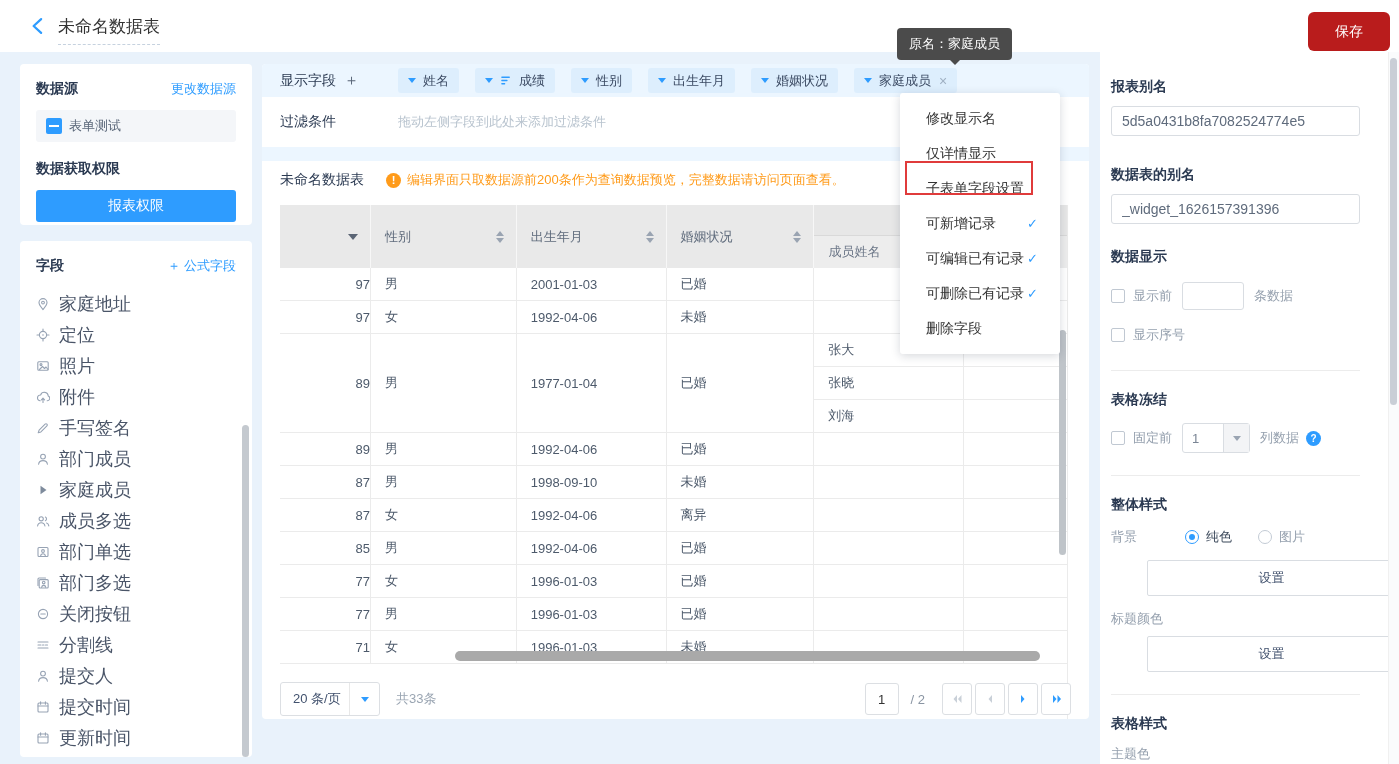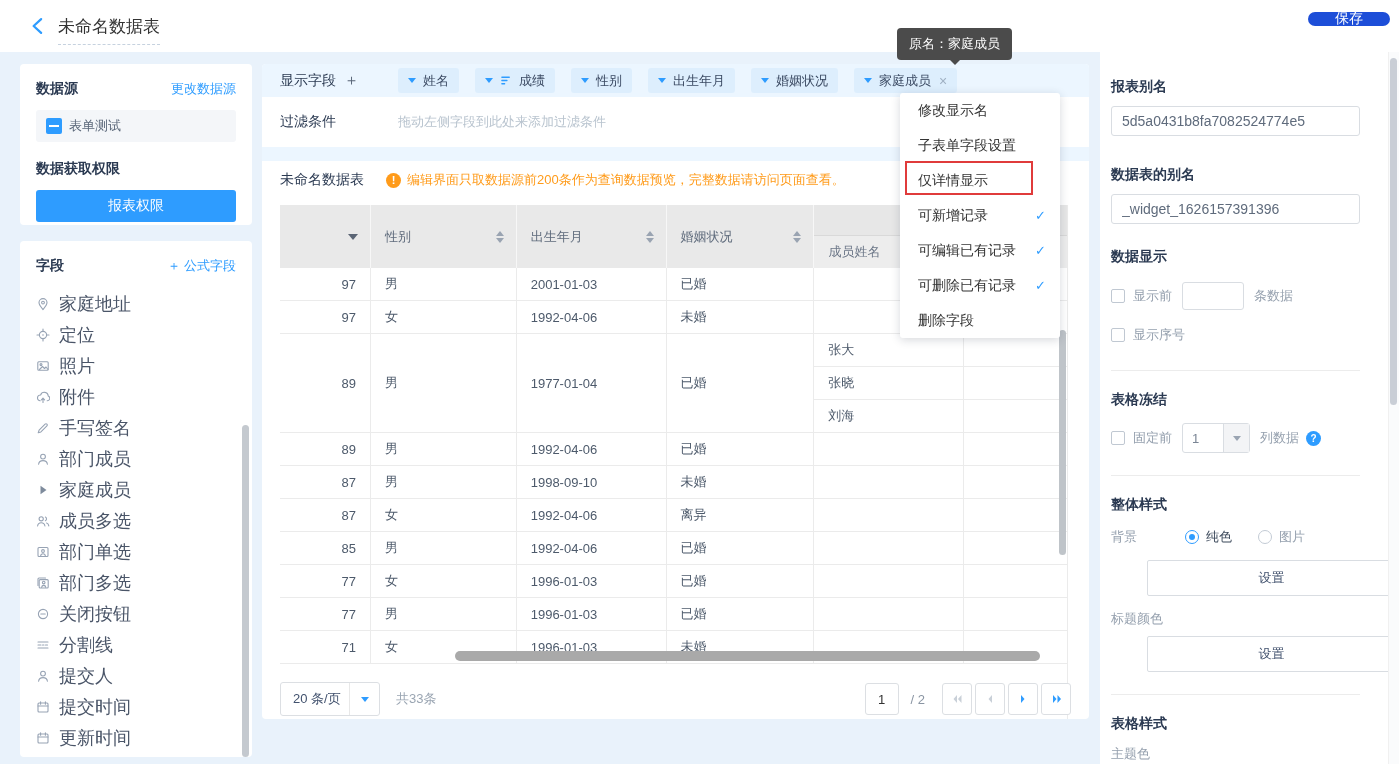--- a/index.html
+++ b/index.html
@@ -3,21 +3,21 @@
 <meta charset="utf-8">
 <style>
   * { margin:0; padding:0; box-sizing:border-box; }
   html,body { width:1399px; height:764px; overflow:hidden; }
   body { font-family:"Liberation Sans","DejaVu Sans",sans-serif; background:#e9f2fb; position:relative; color:#42526e; }
 
   
   .topbar { position:absolute; left:0; top:0; width:1399px; height:52px; background:#fff; z-index:5; }
   .back { position:absolute; left:28px; top:16px; width:20px; height:20px; cursor:pointer; }
   .pg-title { position:absolute; left:58px; top:15px; font-size:17px; color:#333; border-bottom:1px dashed #c6d2df; padding-bottom:6px; }
-  .save-btn { position:absolute; right:9px; top:12px; width:82px; height:14px; background:#1d4ed8; color:#fff; font-size:14px; border:none; border-radius:13px; display:flex; align-items:center; justify-content:center; }
+  .save-btn { position:absolute; right:9px; top:12px; width:82px; height:39px; background:#b91c1c; color:#fff; font-size:14px; border:none; border-radius:6px; display:flex; align-items:center; justify-content:center; }
 
   
   .leftcol { position:absolute; left:20px; top:64px; width:232px; }
   .card { background:#fff; border-radius:4px; padding:16px; }
   .card1 { height:161px; }
   .card-head { display:flex; justify-content:space-between; align-items:center; }
   .sec-title { font-size:14px; font-weight:bold; color:#2b3a52; }
   .blue-link { font-size:13px; color:#2e9cff; cursor:pointer; }
   .src-item { margin-top:12px; height:32px; background:#f4f6f9; border-radius:3px; display:flex; align-items:center; padding-left:10px; font-size:13px; color:#5a6779; }
   .doc-icon { width:16px; height:16px; background:#2e9cff; border-radius:2px; margin-right:7px; position:relative; }
@@ -65,21 +65,21 @@
   .sorter .up { border-bottom:5px solid #9aa4b2; }
   .sorter .dn { border-top:5px solid #9aa4b2; }
   .th-group { width:253px; display:flex; flex-direction:column; padding:0; background:none; border-right:none; }
   .th-group .g-top { height:31px; background:#e7e7e7; border-bottom:1px solid #d9d9d9; }
   .th-group .g-bot { height:32px; background:#ededed; display:flex; }
   .g-bot .ga { width:150px; display:flex; align-items:center; padding-left:14px; font-size:13px; color:#6b7687; }
   .g-bot .gb { flex:1; border-left:1px solid #dcdcdc; }
   .tbody { position:absolute; left:18px; top:204px; width:788px; height:460px; overflow:hidden; border-right:1px solid #ebebeb; }
   .tr { display:flex; border-bottom:1px solid #ebebeb; }
   .td { border-right:1px solid #ebebeb; display:flex; align-items:center; padding-left:14px; font-size:13px; color:#4d5a6b; }
-  .td.num { justify-content:flex-end; padding-right:14px; padding-left:0; }
+  .td.num { justify-content:flex-end; padding-left:0; }
   .group-cell { width:253px; display:flex; flex-direction:column; padding:0; }
   .member-row { display:flex; flex:1; min-height:32px; }
   .member-row.mb { border-bottom:1px solid #ebebeb; }
   .sub-a { width:150px; display:flex; align-items:center; padding-left:14px; border-right:1px solid #ebebeb; font-size:13px; color:#4d5a6b; }
   .sub-b { flex:1; }
   .vscroll { position:absolute; left:797px; top:266px; width:7px; height:225px; background:#bfc4c9; border-radius:4px; }
   .hscroll { position:absolute; left:193px; top:587px; width:585px; height:10px; background:#a9a9a9; border-radius:5px; }
 
   
   .pager { position:absolute; left:18px; top:617px; width:791px; height:36px; display:flex; align-items:center; }
@@ -120,21 +120,21 @@
   .sub-label { margin-top:12px; font-size:13px; color:#95a0ae; }
   .set-btn + .sub-label { margin-top:14px; }
 
   
   .win-track { position:absolute; right:0; top:52px; width:11px; height:712px; background:#fafbfc; border-left:1px solid #f0f0f0; }
   .win-thumb { position:absolute; right:2px; top:6px; width:7px; height:347px; background:#c9ced6; border-radius:4px; }
 
   
   .tooltip { position:absolute; left:897px; top:28px; height:30px; background:#4b4b4b; color:#fff; font-size:13px; border-radius:4px; padding:16px 12px; display:flex; align-items:center; z-index:30; }
   .tooltip::after { content:""; position:absolute; left:52px; bottom:-5px; border-left:6px solid transparent; border-right:6px solid transparent; border-top:6px solid #4b4b4b; }
-  .menu { position:absolute; left:900px; top:93px; width:160px; background:#fff; border-radius:3px; box-shadow:0 2px 10px rgba(30,40,60,.18); z-index:25; padding:0; }
+  .menu { position:absolute; left:900px; top:93px; width:160px; background:#fff; border-radius:3px; box-shadow:0 2px 10px rgba(30,40,60,.18); z-index:25; padding:8px; }
   .menu-item { height:35px; display:flex; align-items:center; padding:0 14px 0 18px; font-size:14px; color:#333; cursor:pointer; }
   .menu-item .chk { margin-left:auto; color:#2e9cff; font-size:13px; }
   .menu-highlight { position:absolute; left:5px; top:68px; width:128px; height:34px; border:2px solid #e03b3b; pointer-events:none; }
 </style>
 </head>
 <body>
 
 <div class="topbar">
   <span class="back">
     <svg viewBox="0 0 16 16">
@@ -635,24 +635,24 @@
 </div>
 
 <div class="tooltip">原名：家庭成员</div>
 
 <div class="menu" id="field-menu">
   <div class="menu-highlight"></div>
 <div class="menu-item">
       <span>修改显示名</span>
     </div>
     <div class="menu-item">
+      <span>仅详情显示</span>
+    </div>
+    <div class="menu-item">
       <span>子表单字段设置</span>
-    </div>
-    <div class="menu-item">
-      <span>仅详情显示</span>
     </div>
     <div class="menu-item">
       <span>可新增记录</span>
       <span class="chk">✓</span>
     </div>
     <div class="menu-item">
       <span>可编辑已有记录</span>
       <span class="chk">✓</span>
     </div>
     <div class="menu-item">

